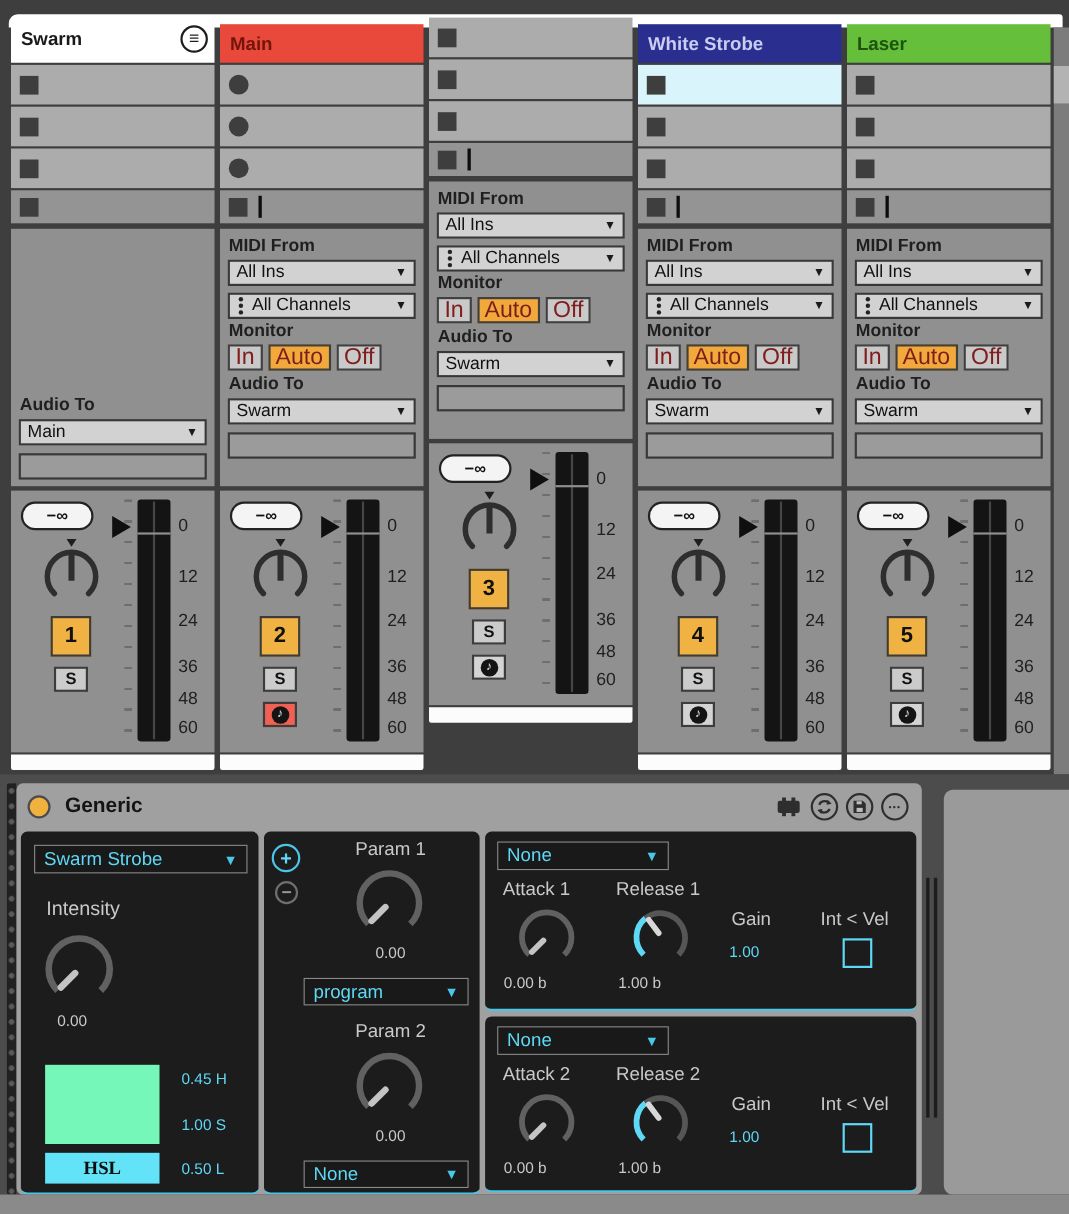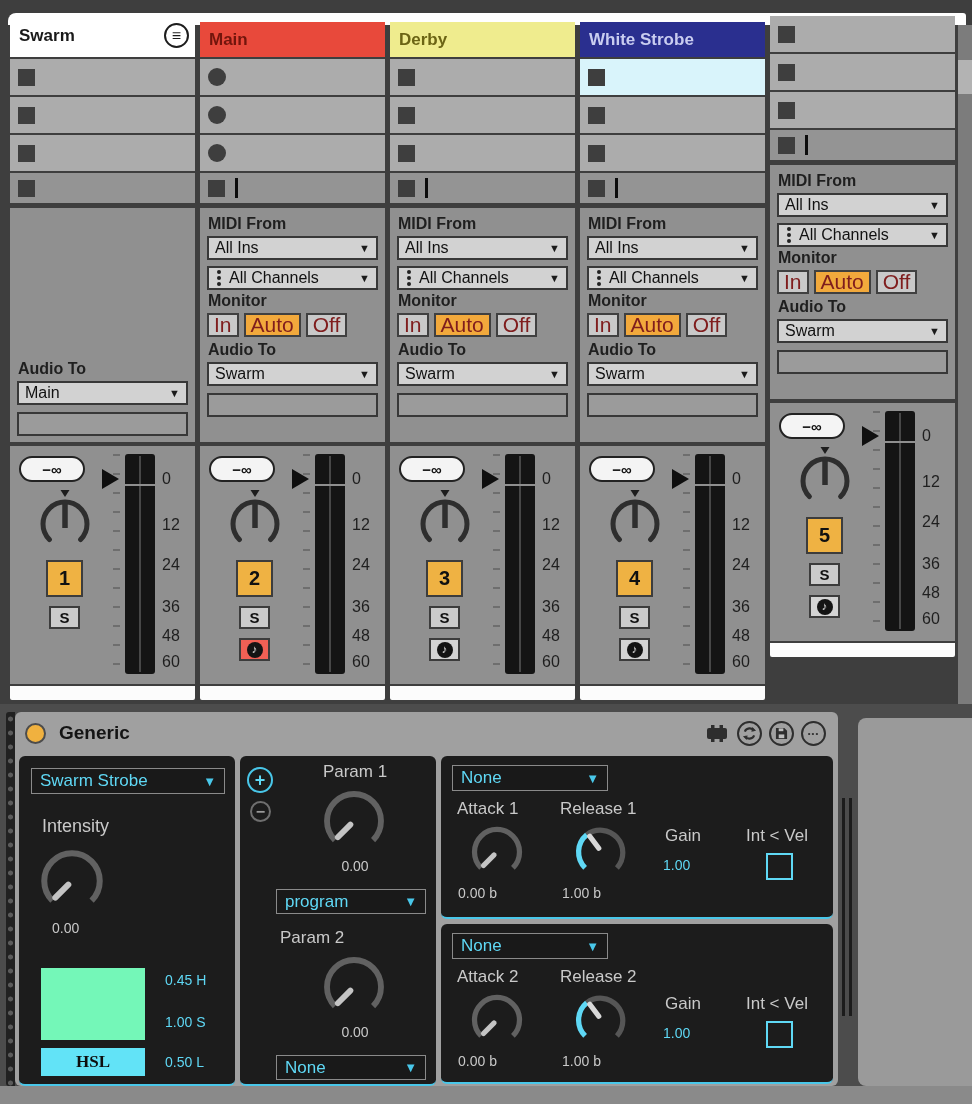--- a/index.html
+++ b/index.html
@@ -220,23 +220,20 @@
           <span class="s2">24</span>
             <span class="s3">36</span>
           <span class="s4">48</span>
             <span class="s5">60</span>
         </div>
       </div>
       <div class="wstrip"></div>
     </div>
 
     <div class="track t3">
-      <div class="thead">
-          <span>Derby</span>
-        </div>
       <div class="slot">
           <span class="sq"></span>
         </div>
       <div class="slot">
           <span class="sq"></span>
         </div>
       <div class="slot">
           <span class="sq"></span>
         </div>
       <div class="slot last">
@@ -360,20 +357,23 @@
           <span class="s2">24</span>
             <span class="s3">36</span>
           <span class="s4">48</span>
             <span class="s5">60</span>
         </div>
       </div>
       <div class="wstrip"></div>
     </div>
 
     <div class="track t5">
+      <div class="thead">
+          <span>Laser</span>
+        </div>
       <div class="slot">
           <span class="sq"></span>
         </div>
       <div class="slot">
           <span class="sq"></span>
         </div>
       <div class="slot">
           <span class="sq"></span>
         </div>
       <div class="slot last">
@@ -499,21 +499,21 @@
       <div class="dlab" style="left:40px;top:6px;width:150px;text-align:center;">Param 1</div>
       <svg class="knob" style="left:78px;top:29px;" width="72" height="72" viewBox="0 0 80 80">
         <path d="M18.8 61.2 A30 30 0 1 1 61.2 61.2" fill="none" stroke="#616161" stroke-width="6.5"></path>
         <line x1="22" y1="58" x2="36" y2="44" stroke="#c4c4c4" stroke-width="6.5" stroke-linecap="round"></line>
       </svg>
       <div class="dval" style="left:40px;top:102px;width:150px;text-align:center;">0.00</div>
       <div class="ddd" style="left:36px;top:133px;width:150px;height:25px;">
         <span>program</span>
           <span class="arr">▼</span>
       </div>
-      <div class="dlab" style="left:40px;top:172px;width:150px;text-align:left;">Param 2</div>
+      <div class="dlab" style="left:40px;top:172px;width:150px;text-align:center;">Param 2</div>
       <svg class="knob" style="left:78px;top:195px;" width="72" height="72" viewBox="0 0 80 80">
         <path d="M18.8 61.2 A30 30 0 1 1 61.2 61.2" fill="none" stroke="#616161" stroke-width="6.5"></path>
         <line x1="22" y1="58" x2="36" y2="44" stroke="#c4c4c4" stroke-width="6.5" stroke-linecap="round"></line>
       </svg>
       <div class="dval" style="left:40px;top:268px;width:150px;text-align:center;">0.00</div>
       <div class="ddd" style="left:36px;top:299px;width:150px;height:25px;">
         <span>None</span>
           <span class="arr">▼</span>
       </div>
     </div>

